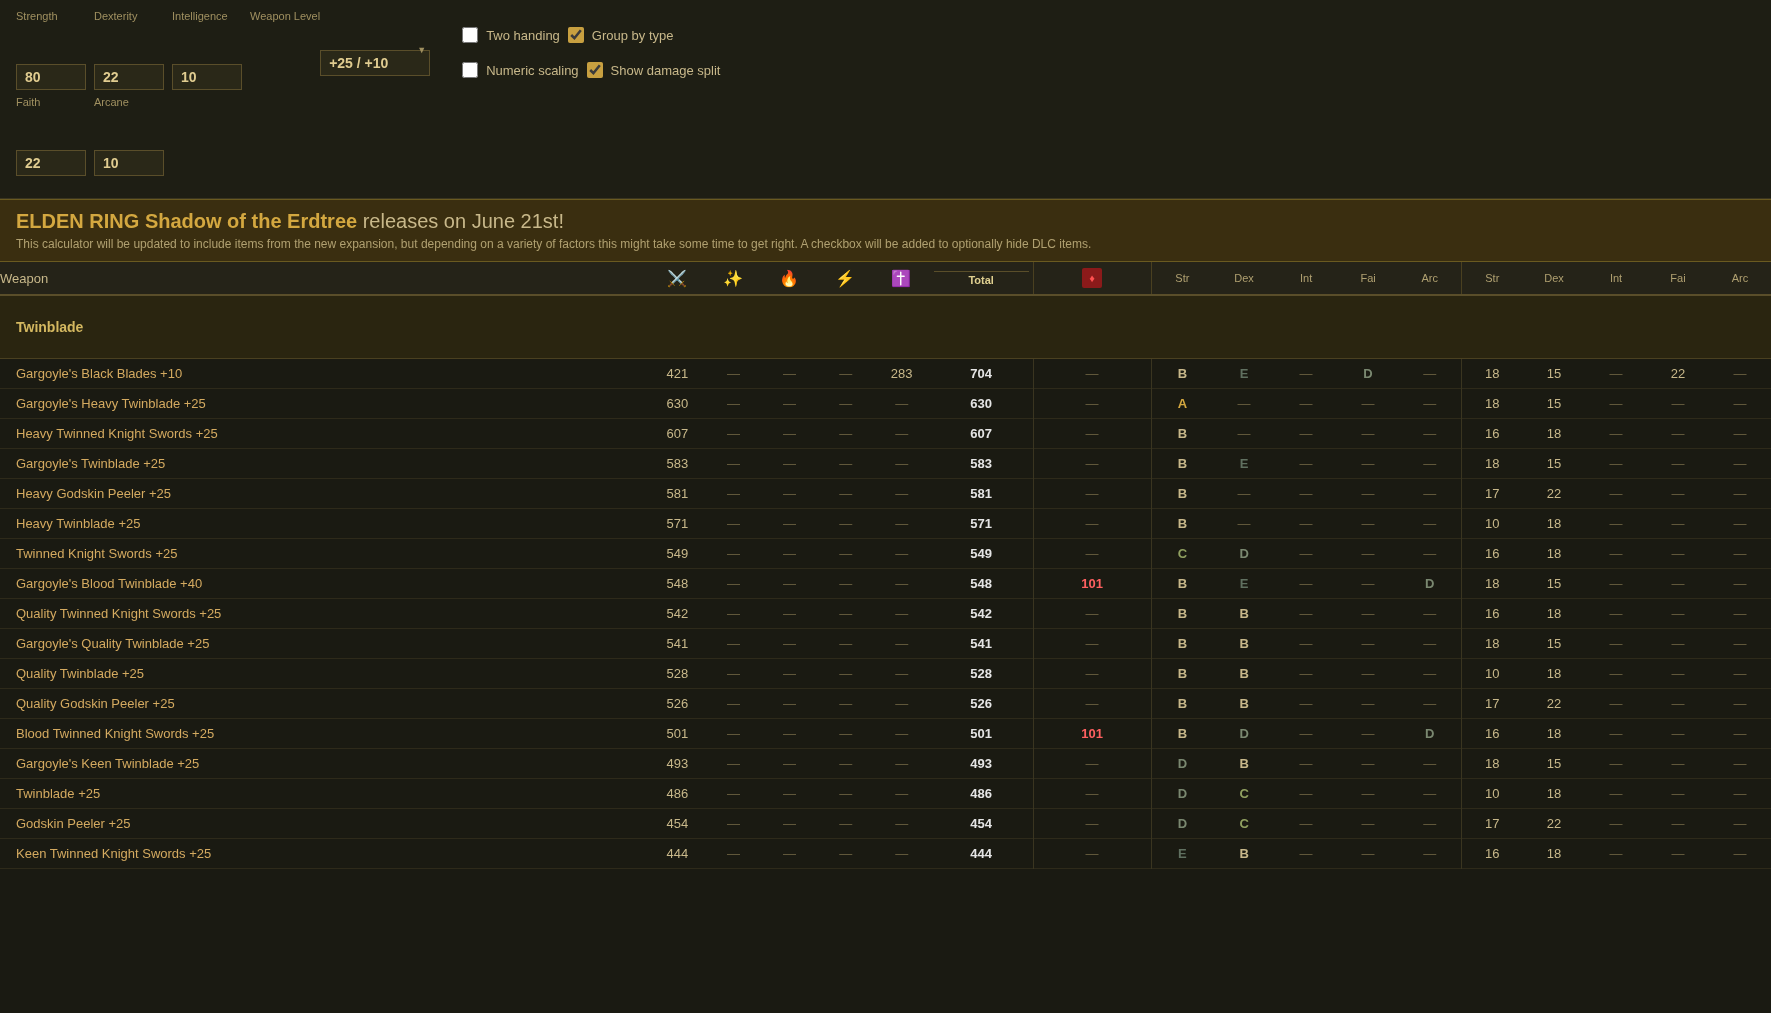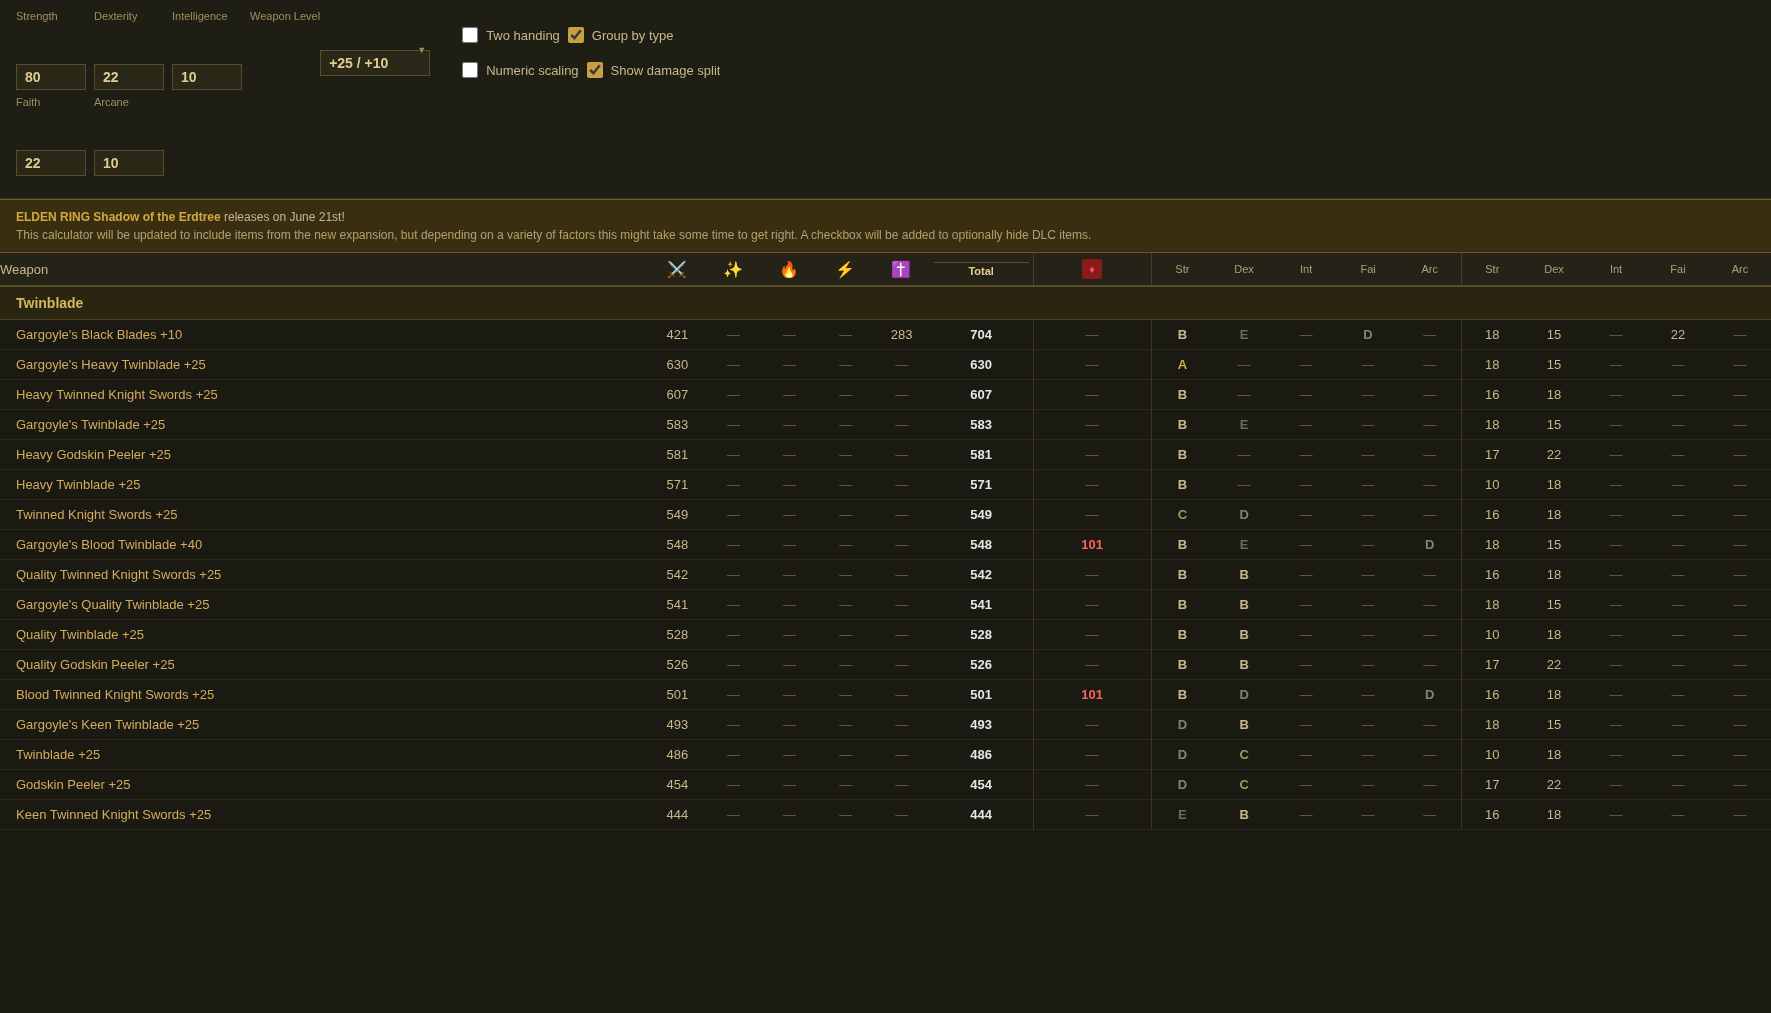--- a/index.html
+++ b/index.html
@@ -125,21 +125,21 @@
 
     
     .banner {
       background-color: #3a2e10;
       border-top: 1px solid #6a5a20;
       border-bottom: 1px solid #6a5a20;
       padding: 10px 16px;
     }
 
     .banner-title {
-      font-size: 12px;
+      font-size: 20px;
       margin-bottom: 4px;
     }
 
     .banner-title .highlight {
       color: #d4a840;
       font-weight: bold;
     }
 
     .banner-desc {
       font-size: 12px;
@@ -191,21 +191,21 @@
 
     tbody tr {
       border-bottom: 1px solid #2e2a1a;
     }
 
     tbody tr.category-row {
       background: #2a2510;
     }
 
     tbody tr.category-row td {
-      padding: 8px 16px;
+      padding: 23px 16px;
       font-weight: bold;
       color: #d4b860;
       font-size: 14px;
       border-bottom: 1px solid #4a4020;
     }
 
     tbody tr.data-row td {
       padding: 7px 4px;
       text-align: center;
       color: #c8b88a;

